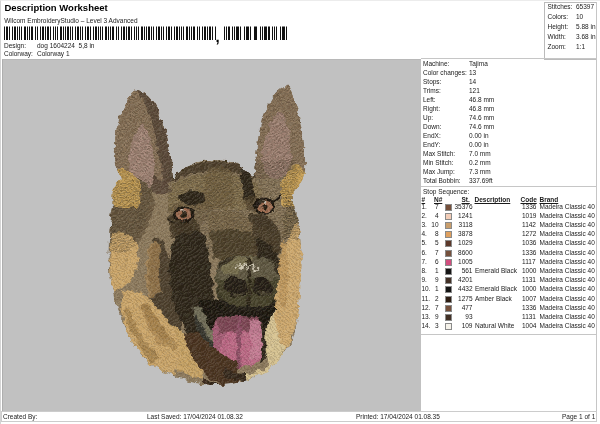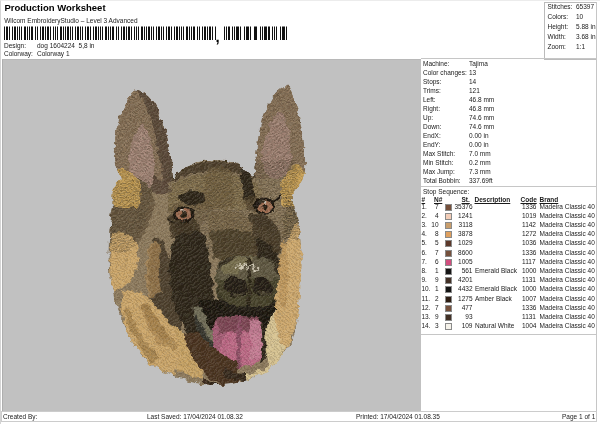--- a/index.html
+++ b/index.html
@@ -1,21 +1,21 @@
 <!DOCTYPE html>
 <html><head><meta charset="utf-8">
 <style>
   html,body{margin:0;padding:0}
   body{width:600px;height:424px;font-family:"Liberation Sans",sans-serif;background:#fff;position:relative;overflow:hidden;font-size:6.5px;color:#1a1a1a}
   .a{position:absolute;white-space:nowrap}
 </style></head>
 <body>
 <div class="a" style="left:0;top:0;width:600px;height:424px;border-left:1px solid #d4d4d4;border-top:1px solid #ececec"></div>
 
-<div class="a" style="left:4.4px;top:2.4px;font-size:9.5px;font-weight:bold;color:#000">Production Worksheet</div>
+<div class="a" style="left:4.4px;top:2.4px;font-size:9.5px;font-weight:bold;color:#000">Description Worksheet</div>
 <div class="a" style="left:4.2px;top:16.7px;color:#222">Wilcom EmbroideryStudio – Level 3 Advanced</div>
 
 <svg class="a" style="left:0;top:0" width="300" height="46" viewBox="0 0 300 46">
   <g id="bc">
       <rect x="4" y="26.5" width="1" height="13.5" fill="#111"></rect>
       <rect x="6" y="26.5" width="2" height="13.5" fill="#111"></rect>
       <rect x="9" y="26.5" width="1" height="13.5" fill="#111"></rect>
       <rect x="12" y="26.5" width="1" height="13.5" fill="#111"></rect>
       <rect x="14" y="26.5" width="2" height="13.5" fill="#111"></rect>
       <rect x="17" y="26.5" width="1" height="13.5" fill="#111"></rect>

